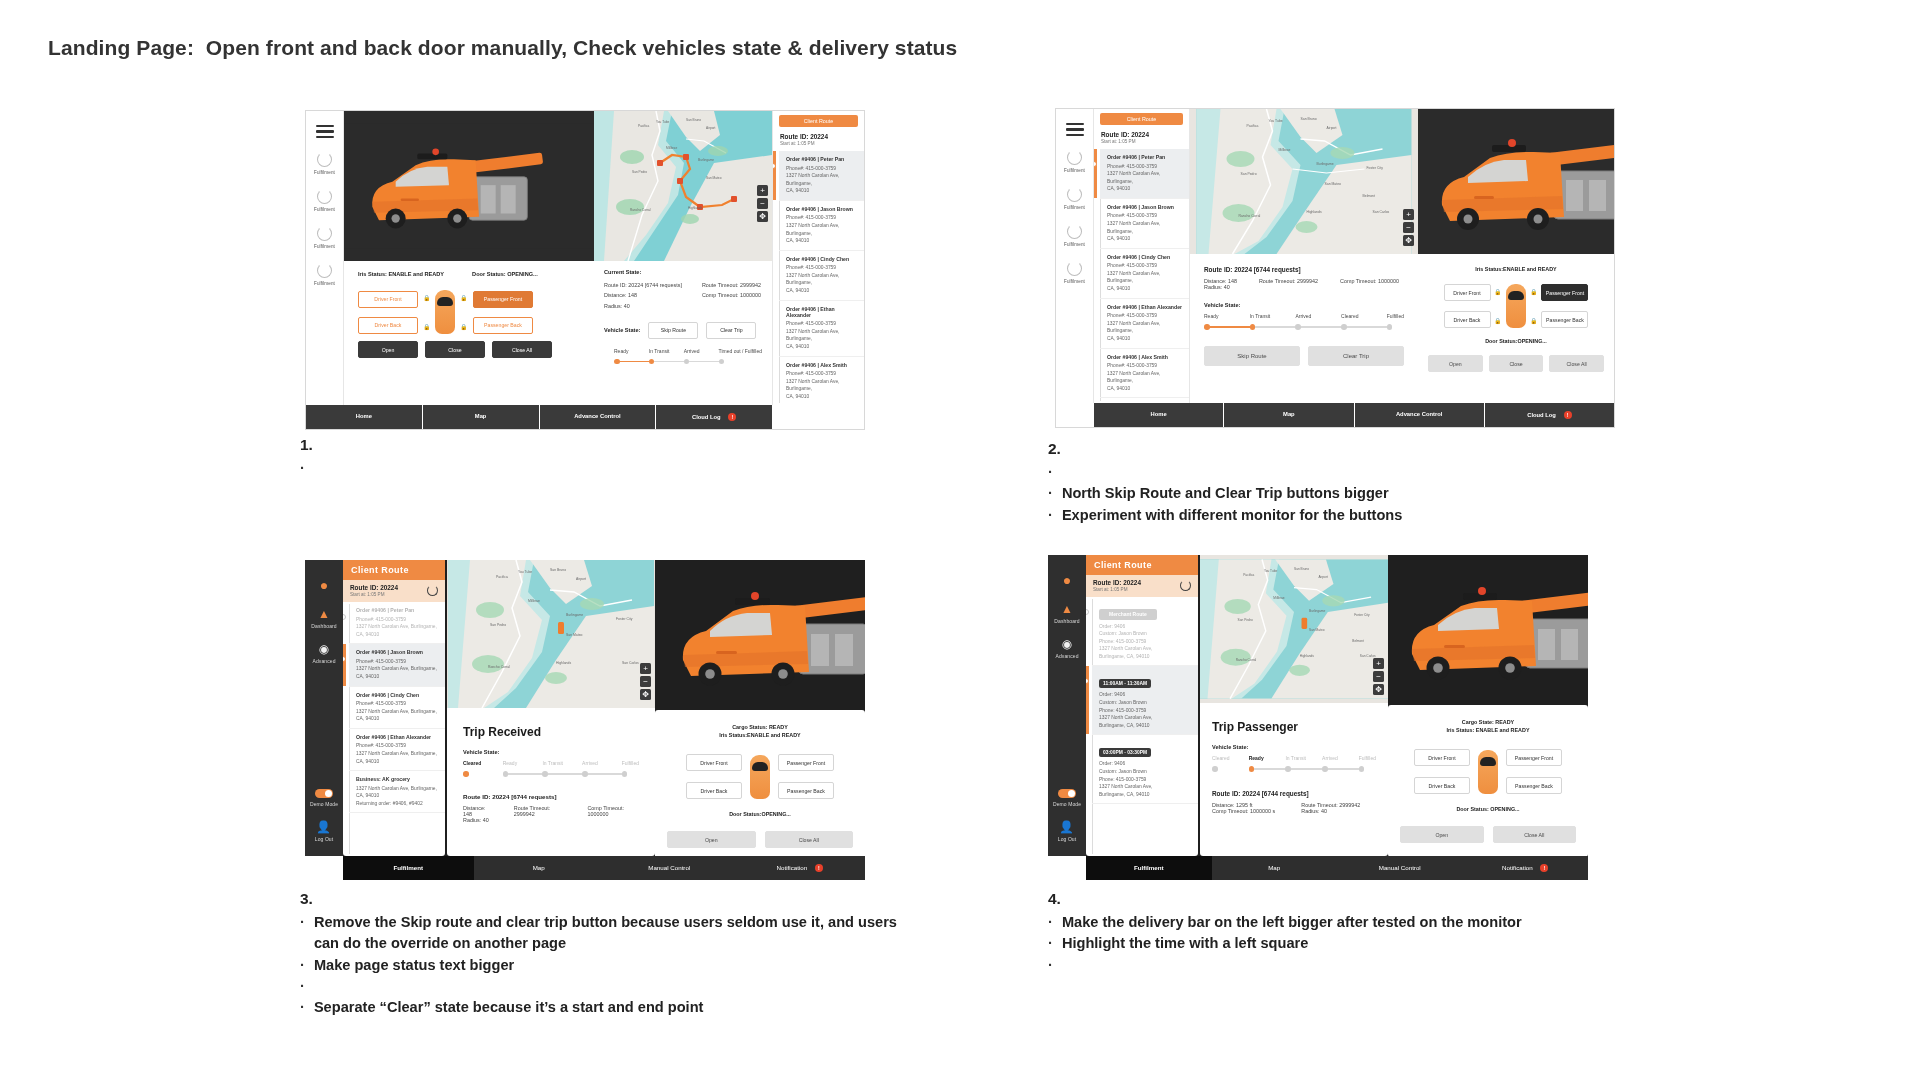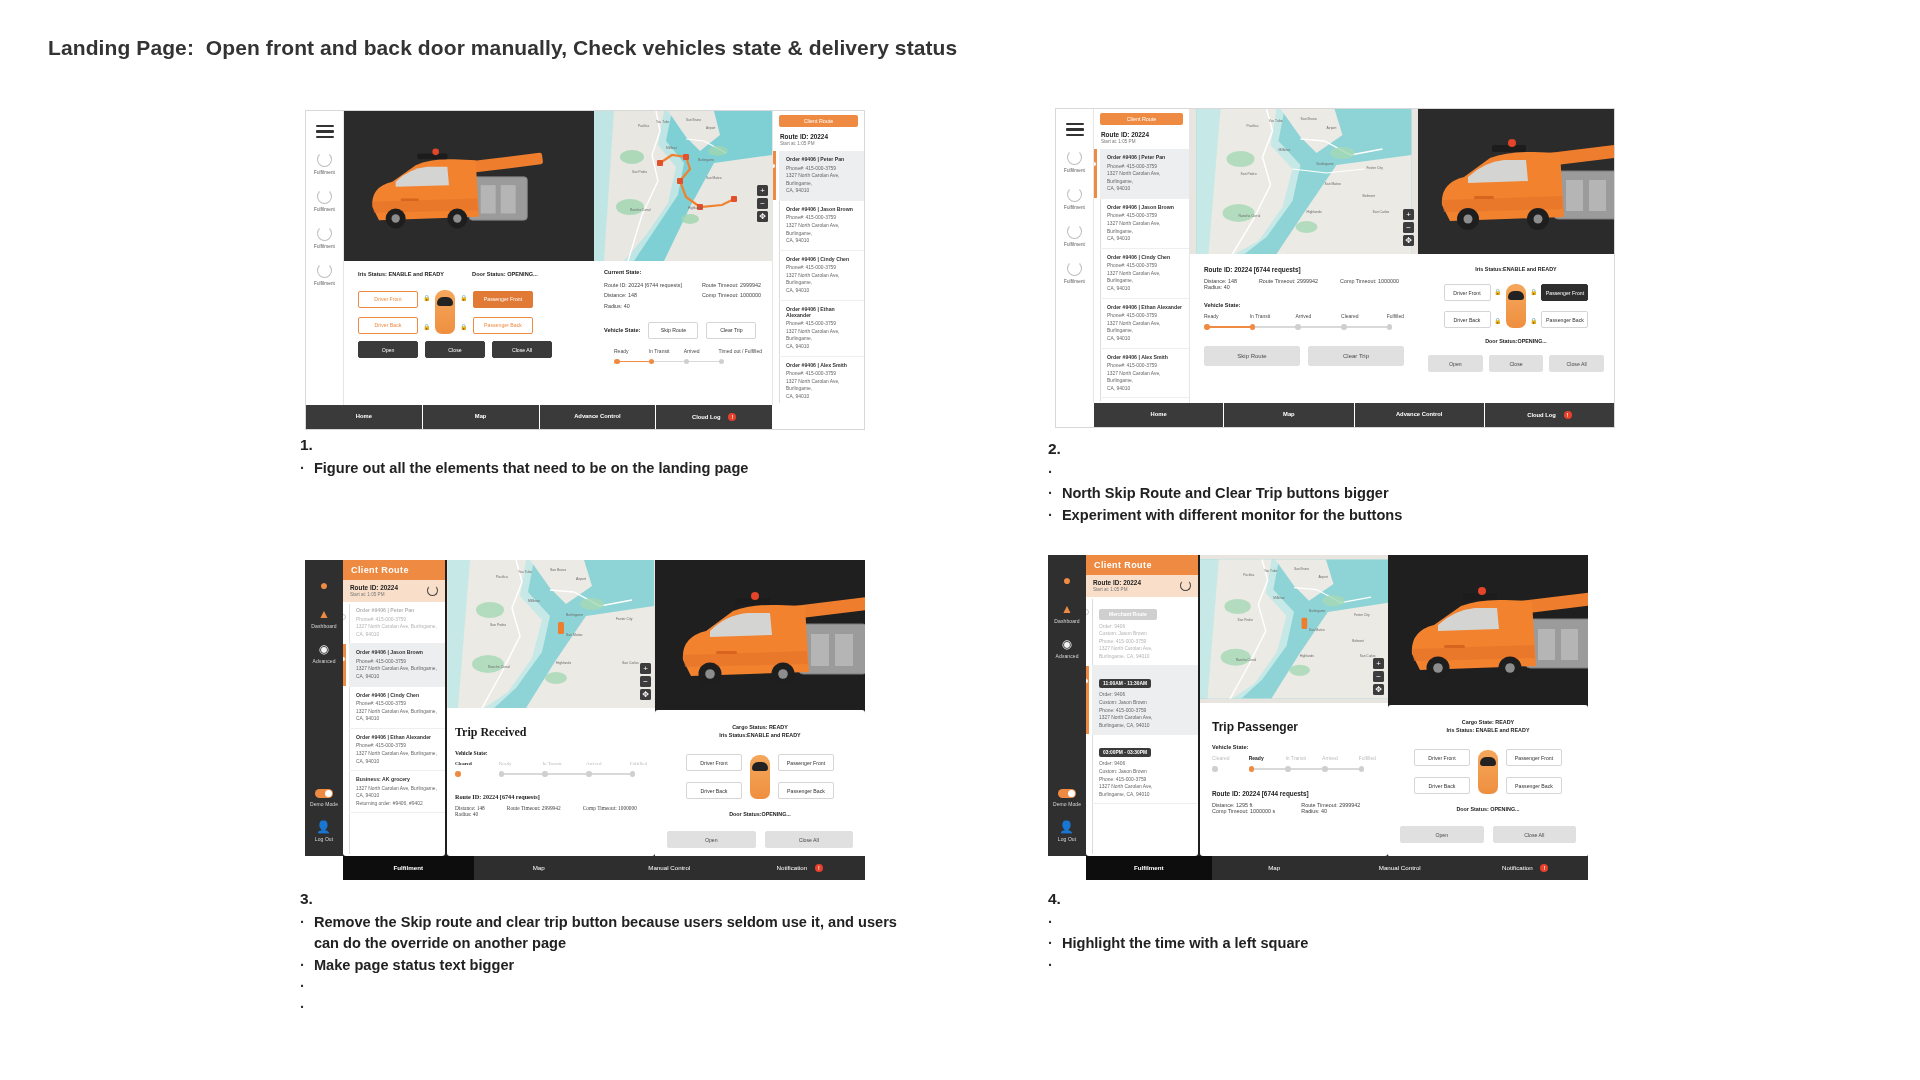--- a/index.html
+++ b/index.html
@@ -371,21 +371,20 @@
       <span class="badge">!</span>
     </div>
   </div>
 </div>
 
 <div class="caption" style="left:300px; top:436px; width:620px;">
   <div class="num">1.</div>
   <ul>
     <li>
         <span class="b">·</span>
-        <span>Figure out all the elements that need to be on the landing page</span>
       </li>
   </ul>
 </div>
 
 <div class="mock" style="left:1055px; top:108px; width:560px; height:320px;">
   <div class="body">
     <div class="rail">
       <div class="hamb">
           <i></i>
           <i></i>
@@ -738,21 +737,21 @@
               <text x="168" y="60">Foster City</text>
                 <text x="174" y="104">San Carlos</text>
             </g>
           </svg>
           <div class="mapzoom" style="bottom:8px;">
             <div>+</div>
             <div>−</div>
             <div>✥</div>
           </div>
         </div>
-        <div class="info" style="padding:13px 8px;font-family:Liberation Serif, serif;">
+        <div class="info" style="padding:13px 16px;">
           <div class="bigstatus">Trip Received</div>
           <div class="hd" style="margin-top:10px;">Vehicle State:</div>
           <div class="steps" style="margin-top:4px;">
             <div class="step" style="flex:1">
                 <div class="slbl on">Cleared</div>
                 <div class="srow">
                   <span class="sdot on"></span>
                 </div>
               </div>
             <div class="step" style="flex:1">
@@ -864,20 +863,21 @@
       </li>
     <li>
         <span class="b">·</span>
         <span>Make page status text bigger</span>
       </li>
     <li>
         <span class="b">·</span>
       </li>
     <li>
         <span class="b">·</span>
+        <span>Separate “Clear” state because it’s a start and end point</span>
       </li>
   </ul>
 </div>
 
 <div class="mock" style="left:1048px; top:555px; width:540px; height:325px; border:none;">
   <div class="body">
     <div class="rail dark" style="width:38px;">
       <div style="margin:8px 0 14px;">
         <span class="glyph orange" style="font-size:14px;">●</span>
       </div>
@@ -1087,20 +1087,21 @@
       <span class="badge">!</span>
     </div>
   </div>
 </div>
 
 <div class="caption" style="left:1048px; top:890px; width:620px;">
   <div class="num">4.</div>
   <ul>
     <li>
         <span class="b">·</span>
+        <span>Make the delivery bar on the left bigger after tested on the monitor</span>
       </li>
     <li>
         <span class="b">·</span>
         <span>Highlight the time with a left square</span>
       </li>
     <li>
         <span class="b">·</span>
       </li>
   </ul>
 </div>

